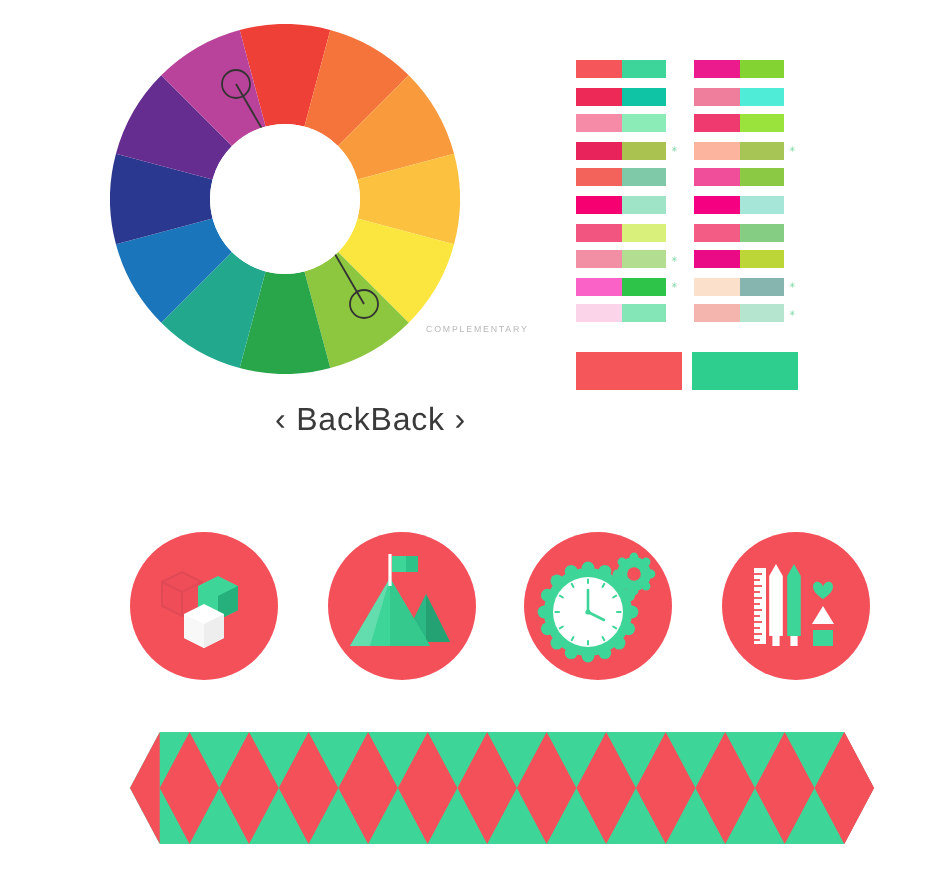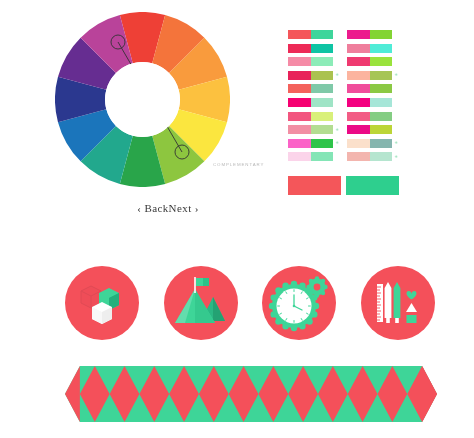--- a/index.html
+++ b/index.html
@@ -49,23 +49,23 @@
     font-size: 4.4px;
     letter-spacing: 0.9px;
     color: #b9b9b9;
     white-space: nowrap;
   }
   #wheel-nav {
     position: absolute;
     left: 48px; top: 190px;
     width: 130px;
     display: flex;
-    justify-content: center;
-    font-family: Liberation Serif, serif;
-    font-size: 11px;
+    justify-content: flex-end;
+    font-family: Liberation Sans, sans-serif;
+    font-size: 16px;
     color: #3a3a3a;
   }
   .nav-btn { cursor: pointer; white-space: nowrap; letter-spacing: 0.4px; }
 
   
   #swatch-panel {
     position: absolute;
     left: 288px; top: 30px;
     width: 112px;
   }
@@ -163,21 +163,21 @@
             <circle cx="127" cy="140" r="7" fill="none" stroke="#333" stroke-width="0.9"></circle>
           </g>
       </svg>
       <div id="wheel-hub"></div>
     </div>
 
     <div id="complementary-label">COMPLEMENTARY</div>
 
     <div id="wheel-nav">
       <span class="nav-btn">‹ Back</span>
-      <span class="nav-btn">Next ›</span>
+      <span class="nav-btn">Back ›</span>
     </div>
   </div>
 
   <div id="swatch-panel">
     <div id="swatch-columns">
         <div class="swatch-col">
           <div class="swatch-row">
             <div class="swatch-pair">
               <div class="swatch-half" style="background: rgb(244, 86, 90);"></div>
               <div class="swatch-half" style="background: rgb(62, 213, 155);"></div>

